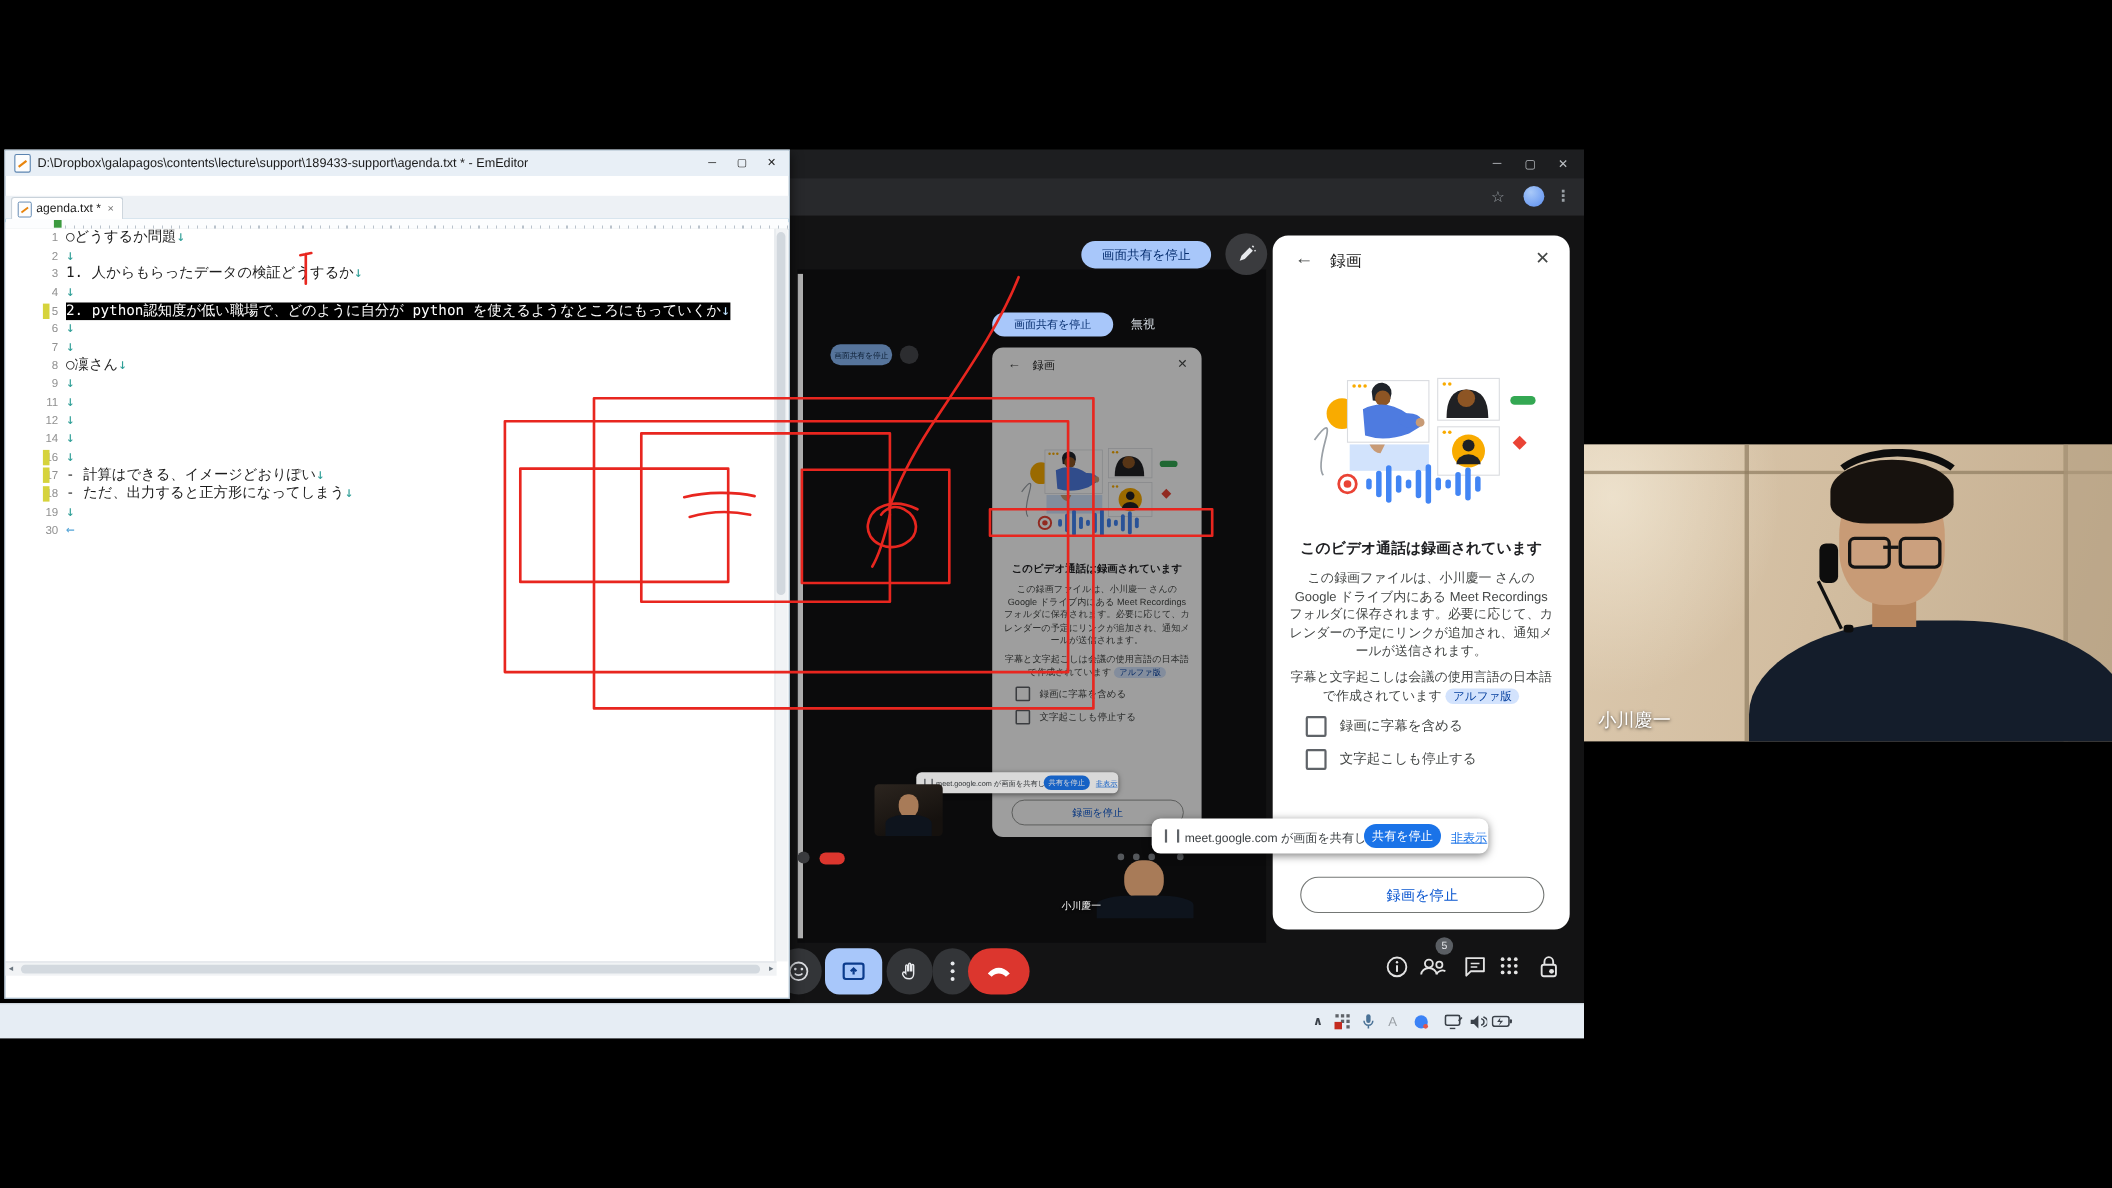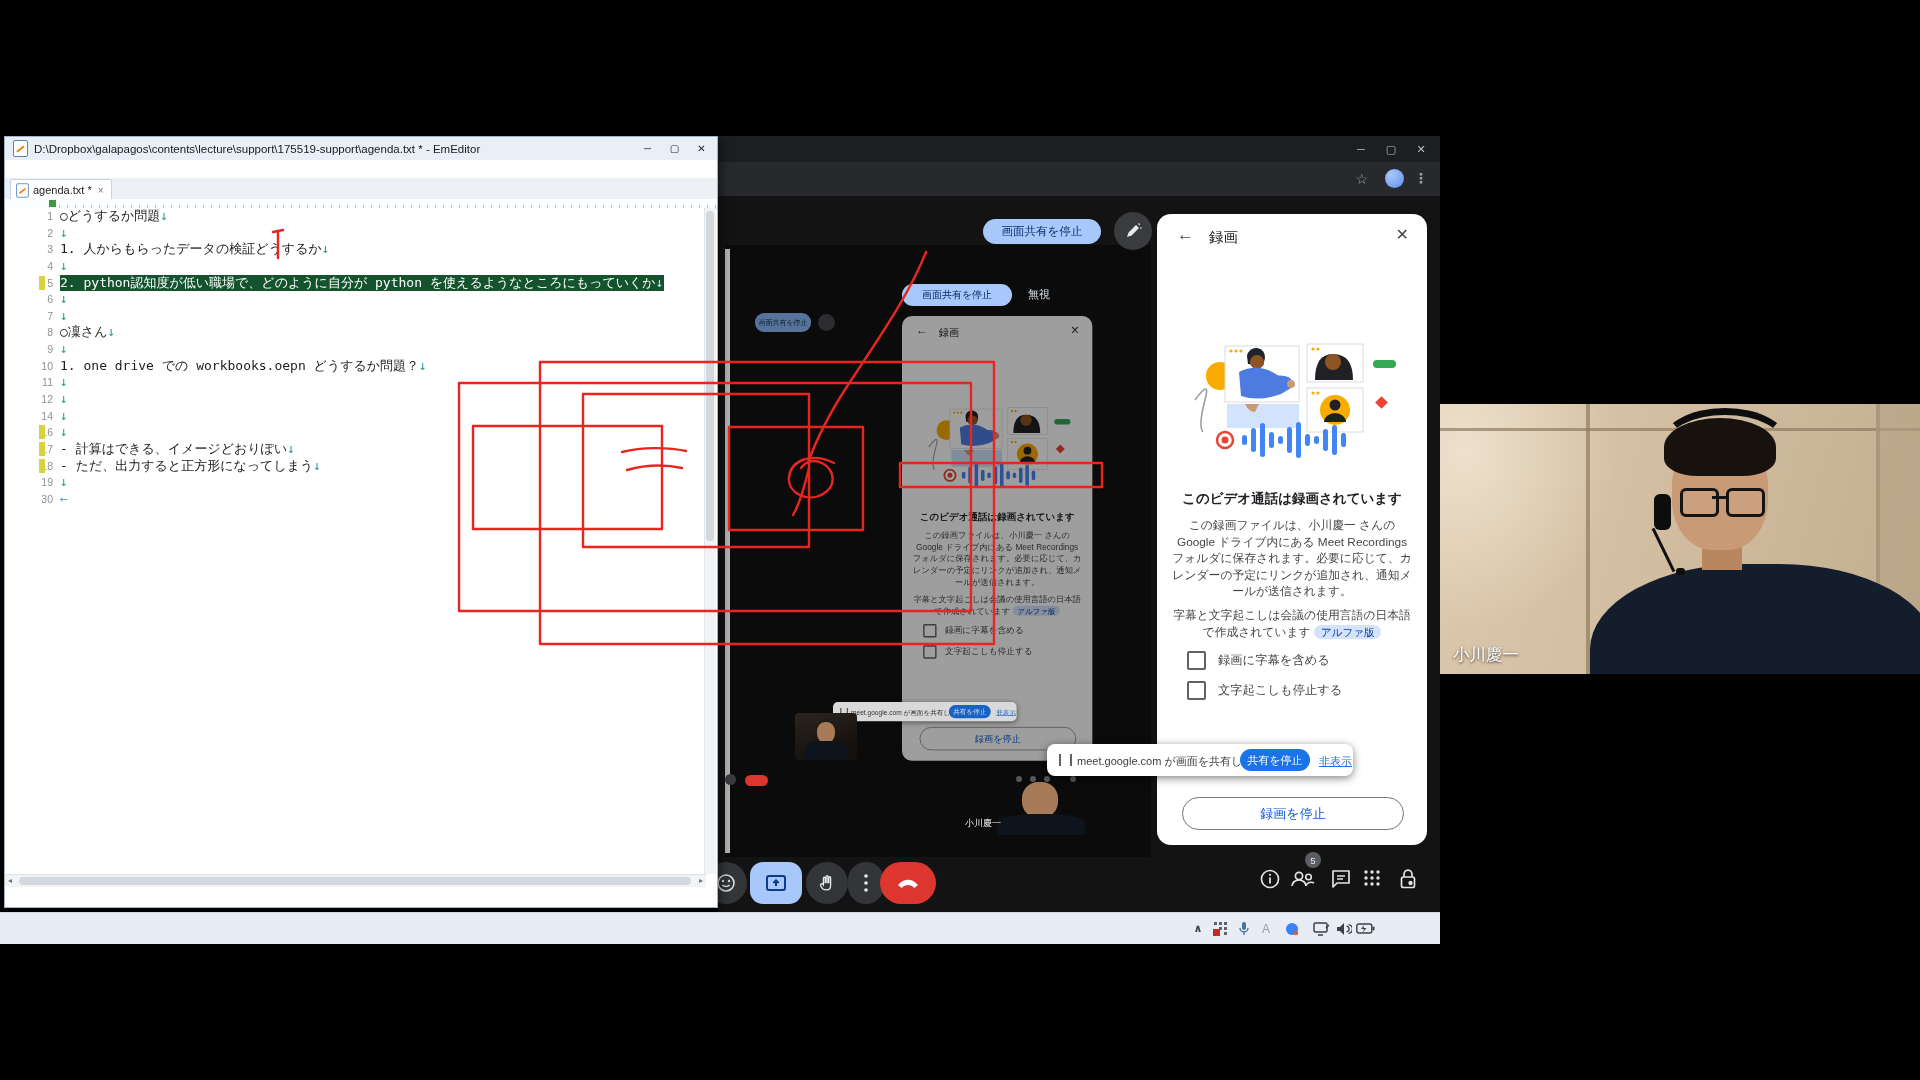--- a/index.html
+++ b/index.html
@@ -111,21 +111,21 @@
             background-position:54px 6px;background-repeat:no-repeat}
   .ruler-green{position:absolute;left:44px;top:1px;width:7px;height:7px;background:#3c9a3f}
   .ed-content{position:absolute;left:0;top:71px;width:700px;height:666px;background:#fff;overflow:hidden;
               font-family:"DejaVu Sans Mono","Liberation Mono",monospace}
   .ln{position:relative;height:16.65px;line-height:16.65px;display:flex;white-space:pre}
   .ln-marker{position:absolute;left:34px;top:1px;width:6px;height:14px}
   .marked .ln-marker{background:#d6d33c}
   .ln-no{width:48px;text-align:right;color:#909090;font-size:10.5px;font-family:"Liberation Sans",sans-serif;flex:none}
   .ln-body{margin-left:7px;font-size:13px;color:#1c1c1c}
   .ln-nl{color:#2e9e96}
-  .selected .ln-body{background:#14532d;color:#fff}
+  .selected .ln-body{background:#000000;color:#fff}
   .selected .ln-nl{color:#bfe3ff}
   .eof .ln-nl{color:#58a6d8}
   .ed-vscroll{position:absolute;right:1px;top:71px;width:11px;height:666px;background:#f1f3f5;border-left:1px solid #e2e6ea}
   .ed-vthumb{position:absolute;left:1px;top:3px;width:8px;height:330px;background:#d2d8de;border-radius:4px}
   .ed-hscroll{position:absolute;left:0;top:737px;width:701px;height:12px;background:#f1f3f5;border-top:1px solid #dde2e7}
   .ed-harrow{position:absolute;top:1px;font-size:8px;color:#6b7680}
   .ed-hthumb{position:absolute;left:14px;top:2px;width:672px;height:8px;background:#d3d9df;border-radius:4px}
   .ed-status{position:absolute;left:0;top:749px;width:100%;height:21px;background:#eef2f5;border-top:1px solid #c9d0d8;
              font-size:10.5px;color:#333}
   .st{position:absolute;top:4px;white-space:nowrap}
@@ -436,21 +436,21 @@
       <path d="M6,9 V6.5 a4,4.4 0 0 1 8,0 V9" stroke="#e3e3e3" stroke-width="1.7" fill="none"></path>
       <rect x="3.5" y="9" width="13" height="10.5" rx="2" stroke="#e3e3e3" stroke-width="1.7" fill="none"></rect>
       <circle cx="12.5" cy="15" r="2.2" fill="#e3e3e3"></circle>
     </svg>
   </div>
 </div>
 
 <div id="editor-win">
   <div class="ed-titlebar">
     <span class="ed-appicon"></span>
-    <span class="ed-title">D:\Dropbox\galapagos\contents\lecture\support\175519-support\agenda.txt * - EmEditor</span>
+    <span class="ed-title">D:\Dropbox\galapagos\contents\lecture\support\189433-support\agenda.txt * - EmEditor</span>
     <div class="ed-controls">
       <span class="ed-btn">─</span>
       <span class="ed-btn">▢</span>
       <span class="ed-btn">✕</span>
     </div>
   </div>
   <div class="ed-tabbar">
     <div class="ed-tab">
       <span class="ed-appicon"></span>
       <span>agenda.txt *</span>
@@ -509,25 +509,20 @@
         <span class="ln-no">8</span>
         <span class="ln-body"><span class="ln-text">○凜さん</span><span class="ln-nl">↓</span></span>
       </div>
 
       <div class="ln">
         <span class="ln-marker"></span>
         <span class="ln-no">9</span>
         <span class="ln-body"><span class="ln-text"></span><span class="ln-nl">↓</span></span>
       </div>
 
-      <div class="ln">
-        <span class="ln-marker"></span>
-        <span class="ln-no">10</span>
-        <span class="ln-body"><span class="ln-text">1. one drive での workbooks.oepn どうするか問題？</span><span class="ln-nl">↓</span></span>
-      </div>
 
       <div class="ln">
         <span class="ln-marker"></span>
         <span class="ln-no">11</span>
         <span class="ln-body"><span class="ln-text"></span><span class="ln-nl">↓</span></span>
       </div>
 
       <div class="ln">
         <span class="ln-marker"></span>
         <span class="ln-no">12</span>

